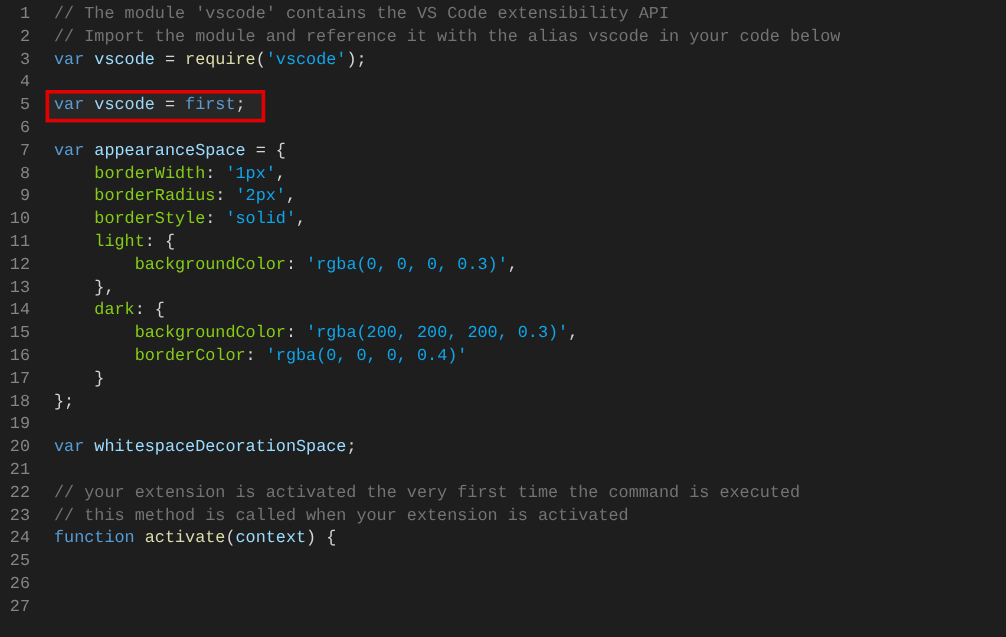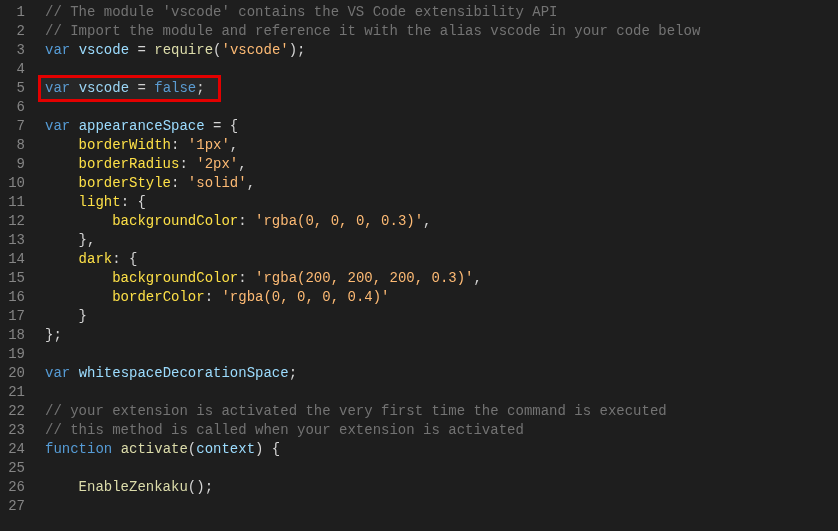--- a/index.html
+++ b/index.html
@@ -35,23 +35,23 @@
       position: relative;
     }
     .code-line {
       height: 19px;
       white-space: pre;
       padding-left: 10px;
     }
     .tok-comment { color: #737373; }
     .tok-keyword { color: #569cd6; }
     .tok-variable { color: #9cdcfe; text-align: right; }
-    .tok-string { color: #fdba74; }
+    .tok-string { color: #0ea5e9; }
     .tok-function { color: #dcdcaa; }
-    .tok-property { color: #fde047; }
+    .tok-property { color: #84cc16; }
     .tok-bool { color: #569cd6; }
     .highlight-box {
       position: absolute;
       border: 3px solid #e30000;
       background: rgba(150, 150, 150, 0.08);
       pointer-events: none;
     }
   </style>
 </head>
 <body>
@@ -84,35 +84,34 @@
     <div>25</div>
     <div>26</div>
     <div>27</div>
   </div>
 <div class="code-area">
   <div class="highlight-box" style="top: 75px; left: 3px; width: 183px; height: 27px;"></div>
 <div class="code-line"><span class="tok-comment">// The module 'vscode' contains the VS Code extensibility API</span></div>
     <div class="code-line"><span class="tok-comment">// Import the module and reference it with the alias vscode in your code below</span></div>
     <div class="code-line"><span class="tok-keyword">var</span><span> </span><span class="tok-variable">vscode</span><span> = </span><span class="tok-function">require</span><span>(</span><span class="tok-string">'vscode'</span><span>);</span></div>
     <div class="code-line"></div>
-    <div class="code-line"><span class="tok-keyword">var</span><span> </span><span class="tok-variable">vscode</span><span> = </span><span class="tok-bool">false</span><span>;</span></div>
+    <div class="code-line"><span class="tok-keyword">var</span><span> </span><span class="tok-variable">vscode</span><span> = </span><span class="tok-bool">first</span><span>;</span></div>
     <div class="code-line"></div>
     <div class="code-line"><span class="tok-keyword">var</span><span> </span><span class="tok-variable">appearanceSpace</span><span> = {</span></div>
     <div class="code-line"><span>    </span><span class="tok-property">borderWidth</span><span>: </span><span class="tok-string">'1px'</span><span>,</span></div>
     <div class="code-line"><span>    </span><span class="tok-property">borderRadius</span><span>: </span><span class="tok-string">'2px'</span><span>,</span></div>
     <div class="code-line"><span>    </span><span class="tok-property">borderStyle</span><span>: </span><span class="tok-string">'solid'</span><span>,</span></div>
     <div class="code-line"><span>    </span><span class="tok-property">light</span><span>: {</span></div>
     <div class="code-line"><span>        </span><span class="tok-property">backgroundColor</span><span>: </span><span class="tok-string">'rgba(0, 0, 0, 0.3)'</span><span>,</span></div>
     <div class="code-line"><span>    },</span></div>
     <div class="code-line"><span>    </span><span class="tok-property">dark</span><span>: {</span></div>
     <div class="code-line"><span>        </span><span class="tok-property">backgroundColor</span><span>: </span><span class="tok-string">'rgba(200, 200, 200, 0.3)'</span><span>,</span></div>
     <div class="code-line"><span>        </span><span class="tok-property">borderColor</span><span>: </span><span class="tok-string">'rgba(0, 0, 0, 0.4)'</span></div>
     <div class="code-line"><span>    }</span></div>
     <div class="code-line"><span>};</span></div>
     <div class="code-line"></div>
     <div class="code-line"><span class="tok-keyword">var</span><span> </span><span class="tok-variable">whitespaceDecorationSpace</span><span>;</span></div>
     <div class="code-line"></div>
     <div class="code-line"><span class="tok-comment">// your extension is activated the very first time the command is executed</span></div>
     <div class="code-line"><span class="tok-comment">// this method is called when your extension is activated</span></div>
     <div class="code-line"><span class="tok-keyword">function</span><span> </span><span class="tok-function">activate</span><span>(</span><span class="tok-variable">context</span><span>) {</span></div>
     <div class="code-line"></div>
-    <div class="code-line"><span>    </span><span class="tok-function">EnableZenkaku</span><span>();</span></div>
   </div>
 
 </body></html>

